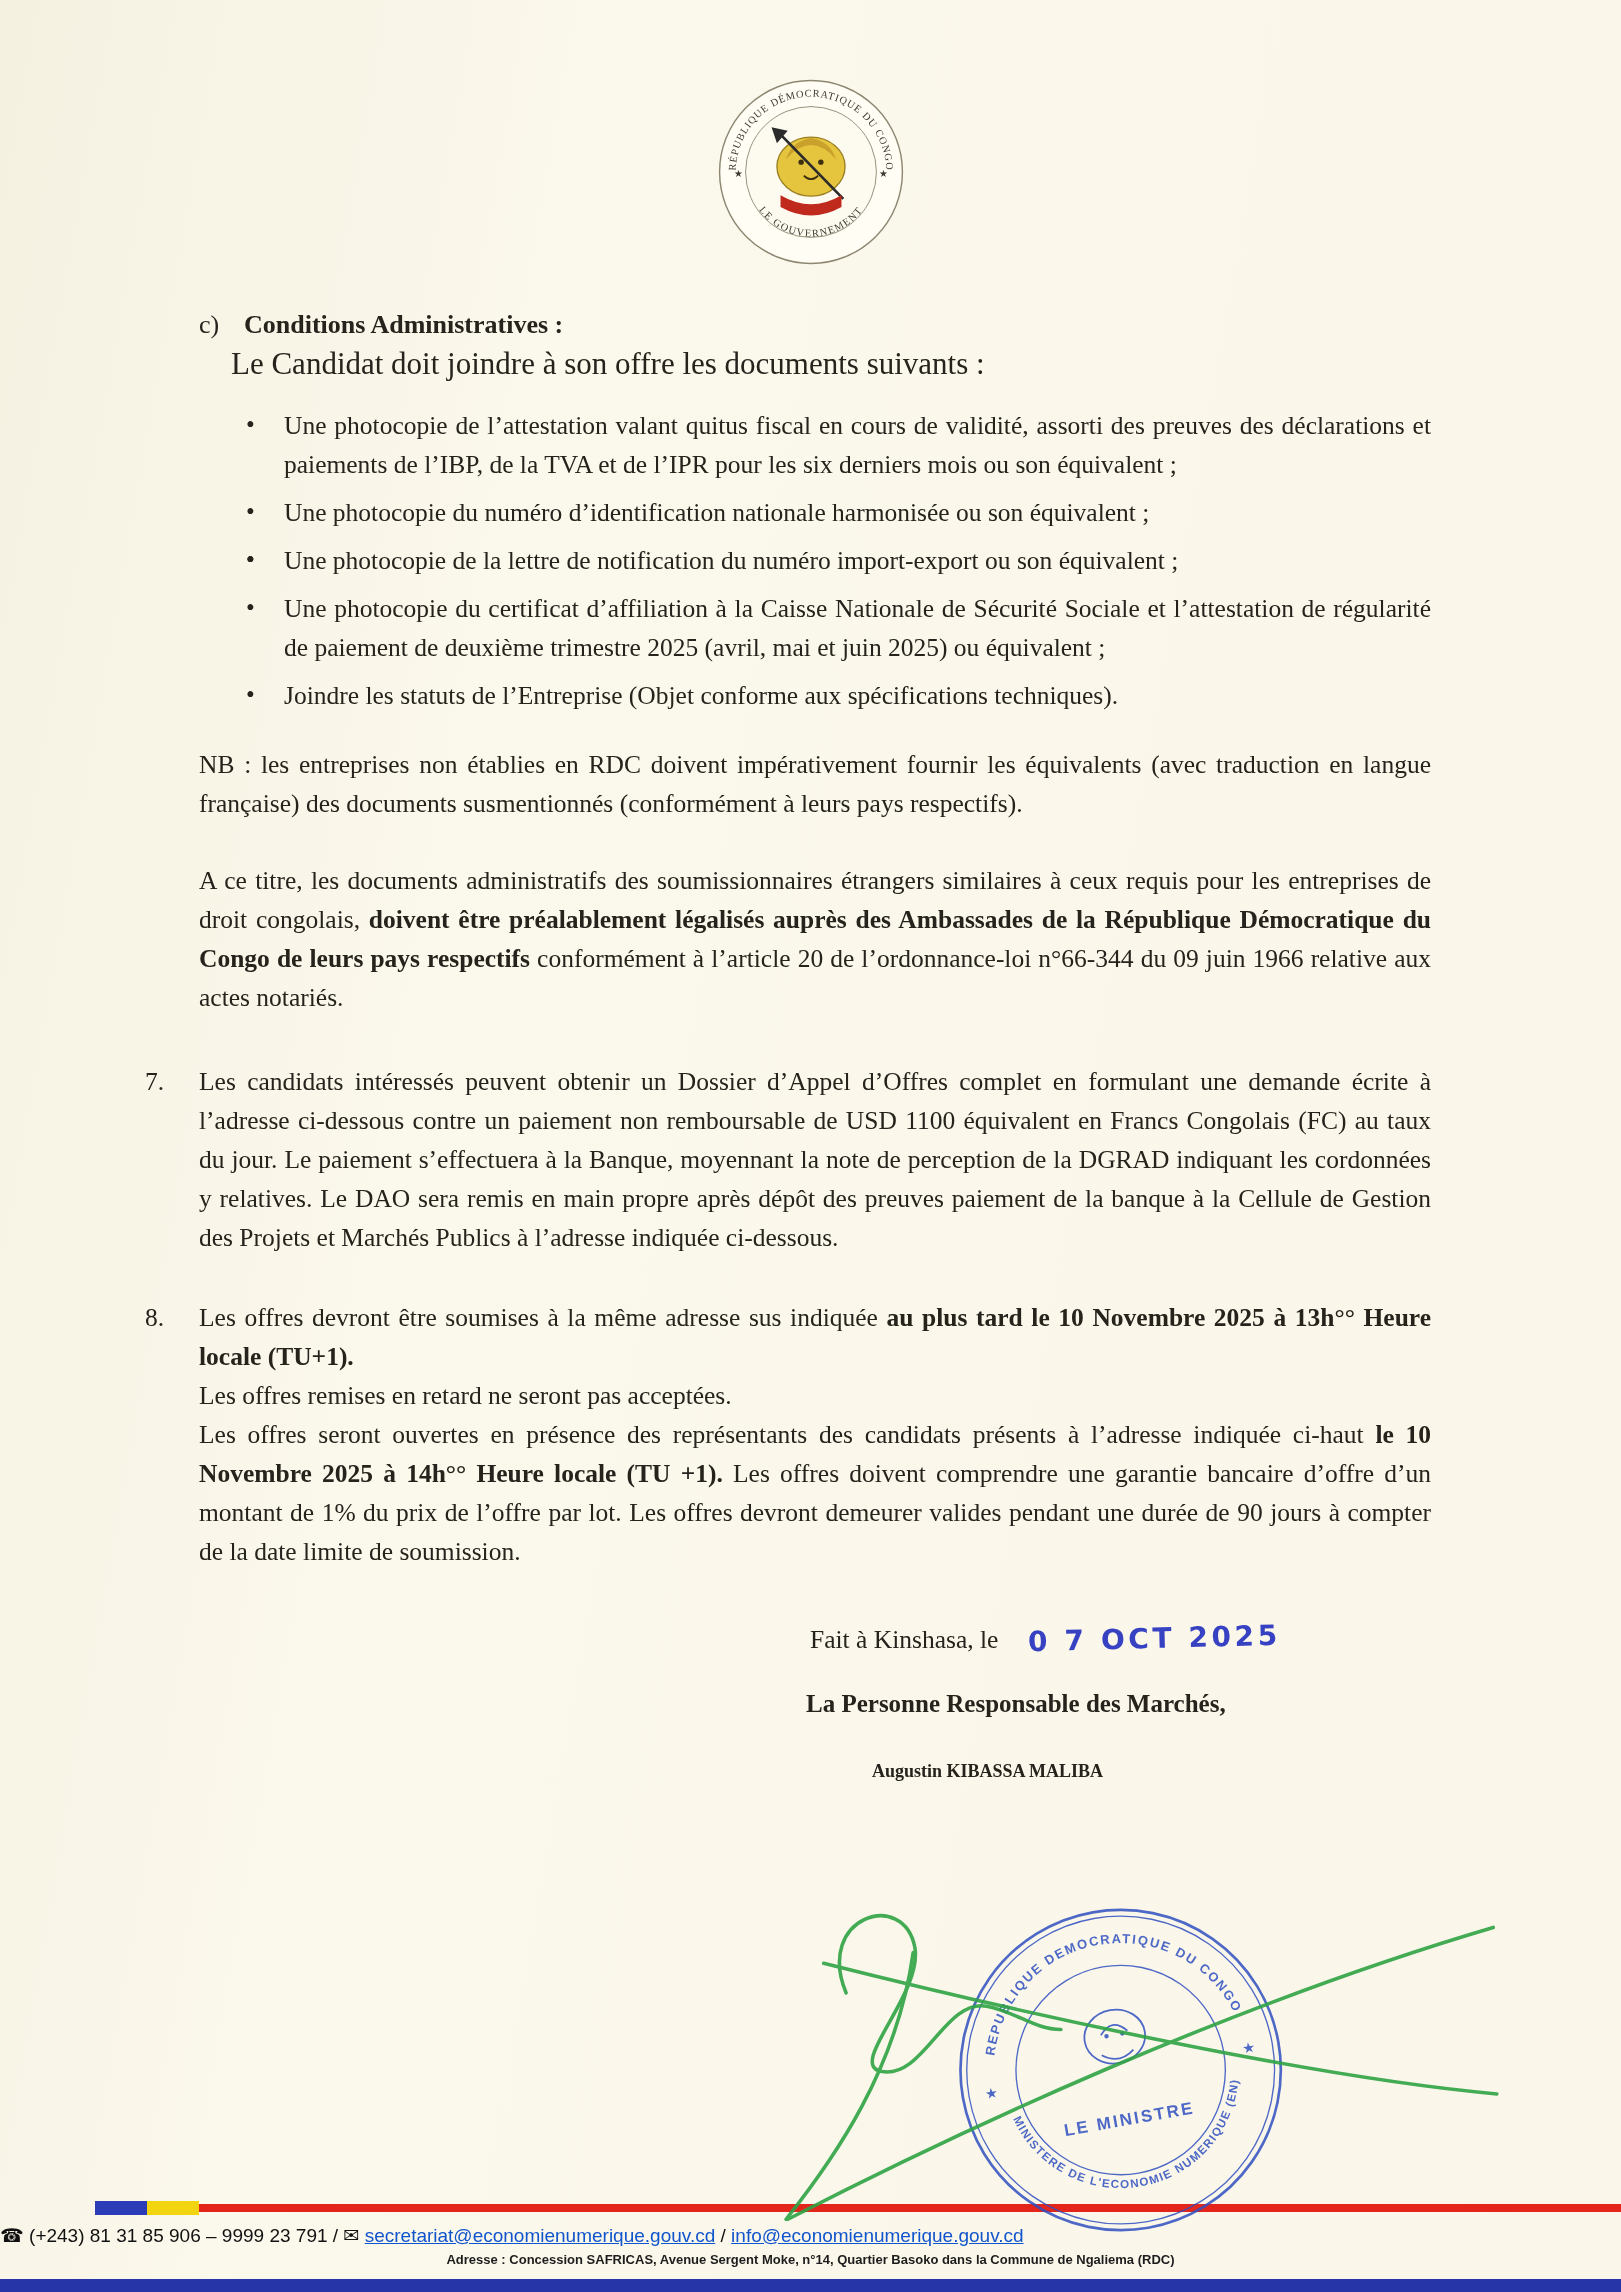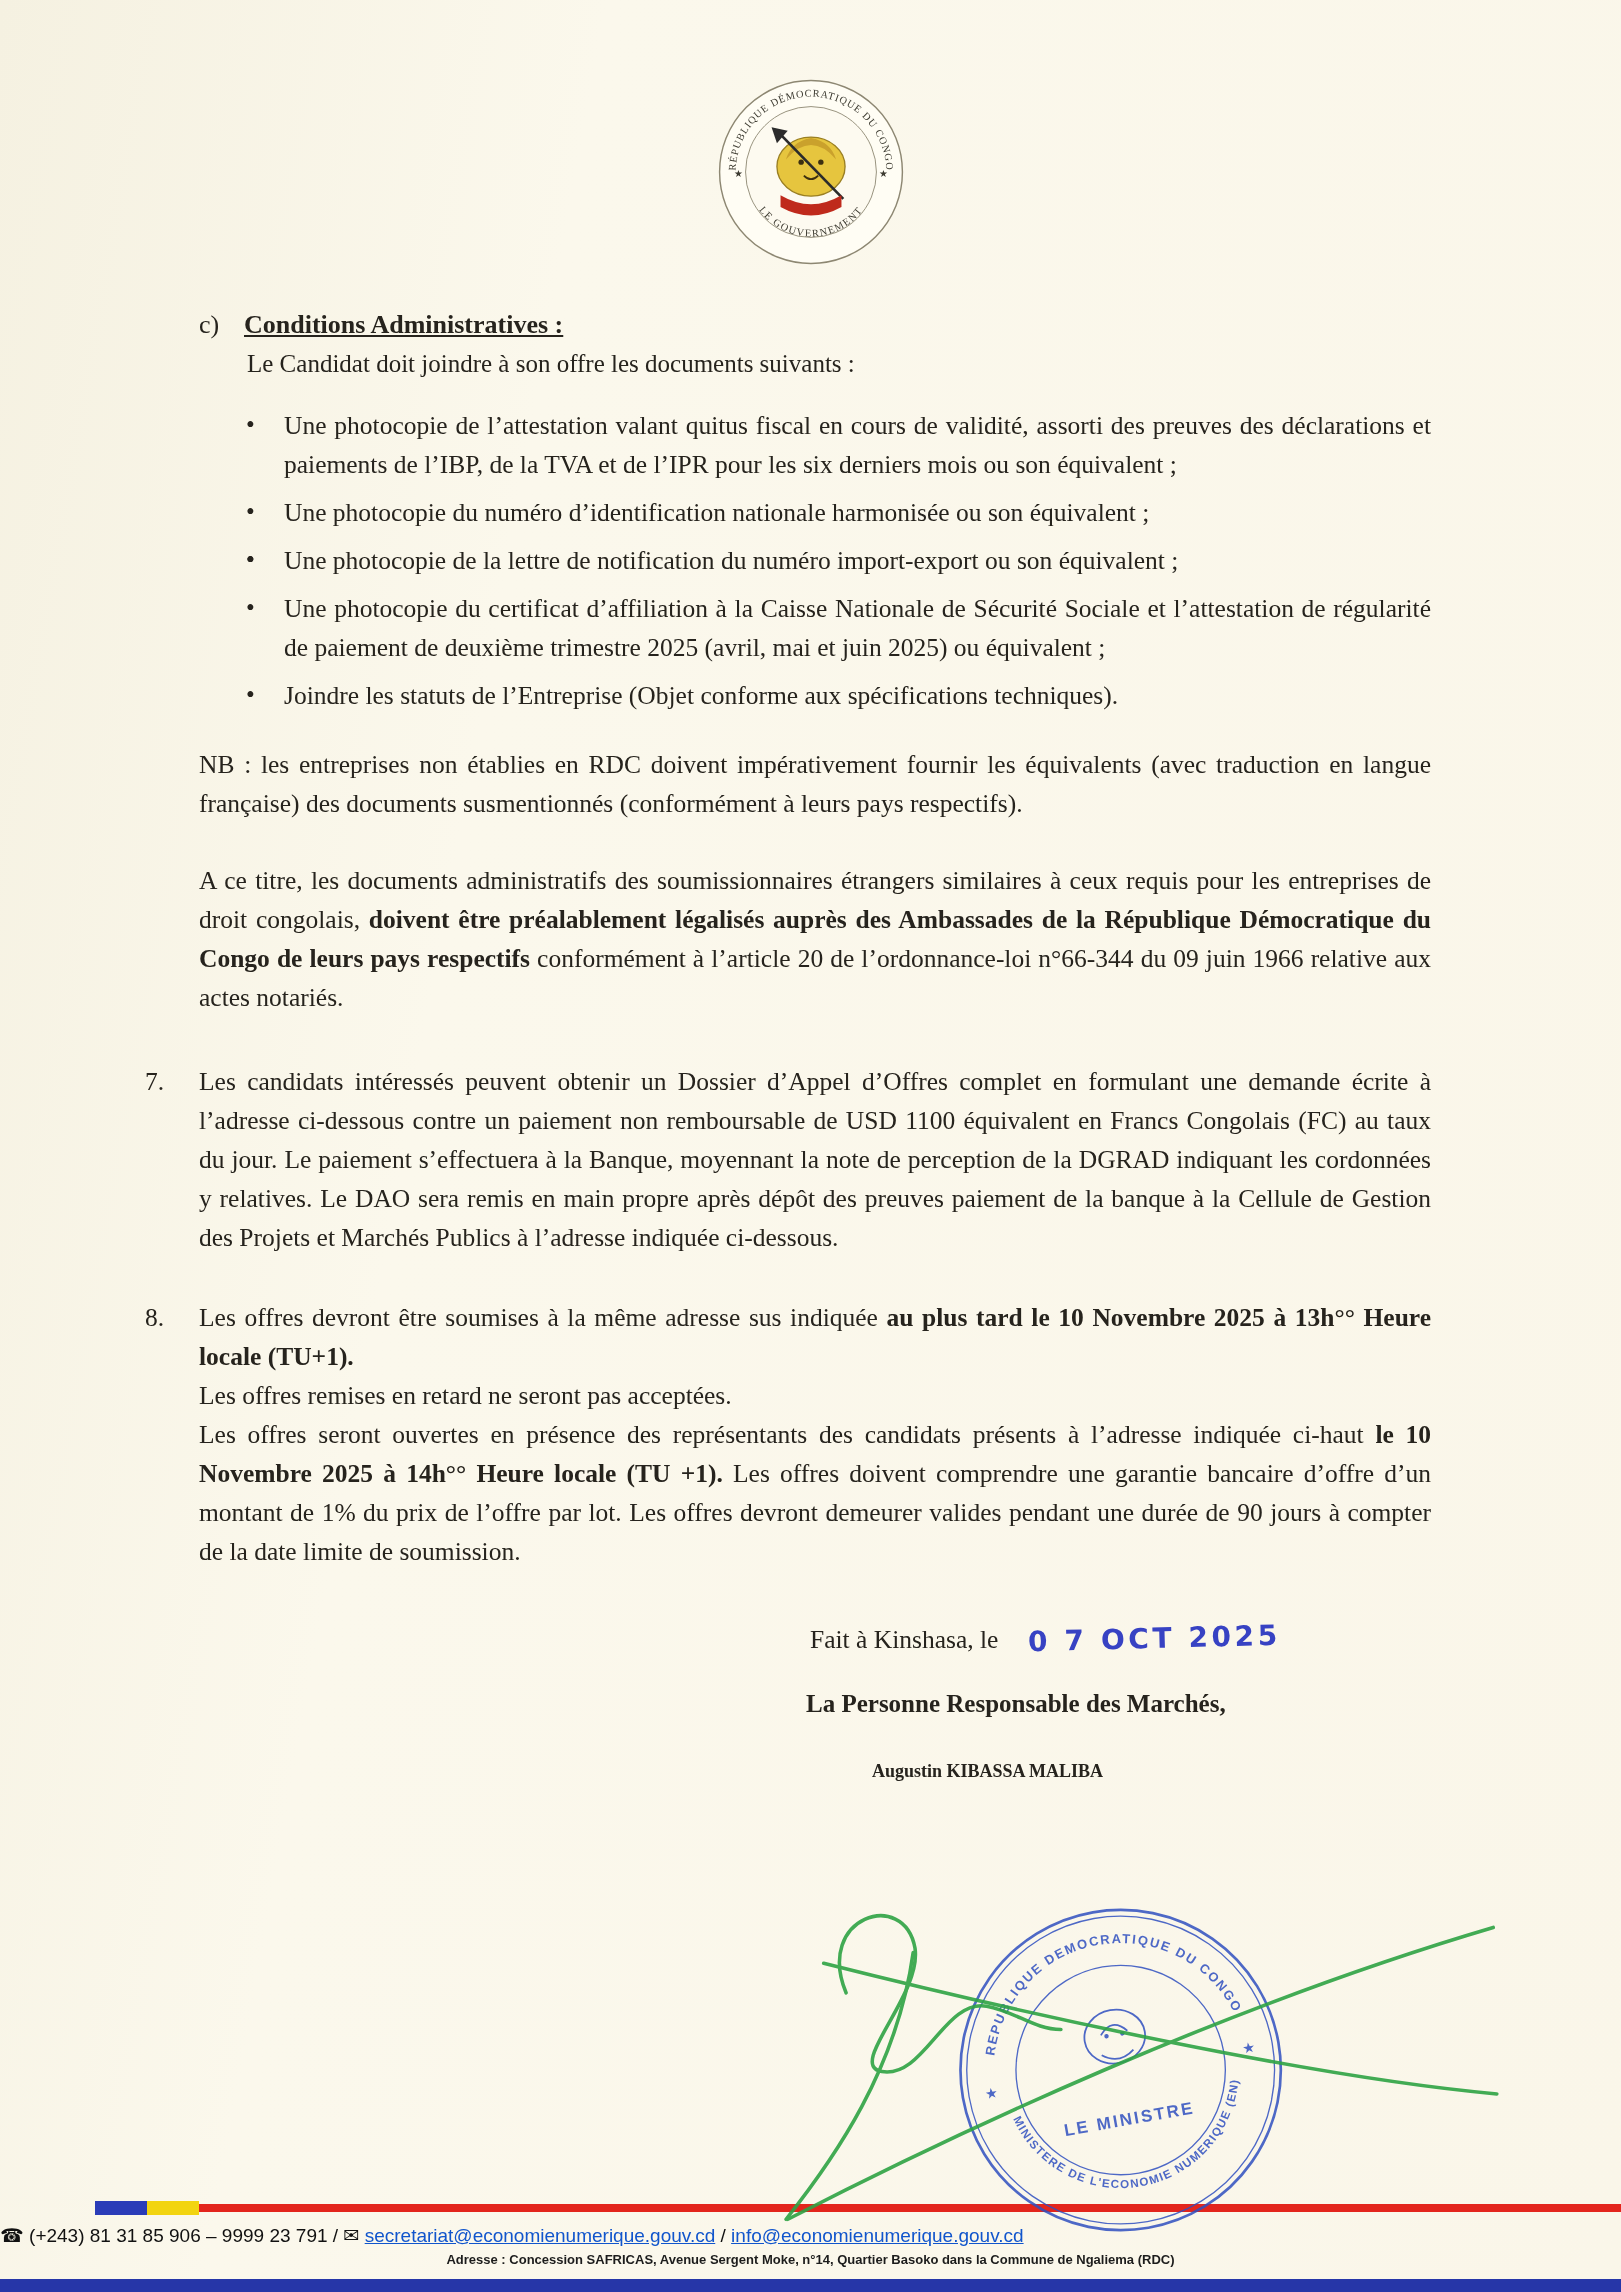--- a/index.html
+++ b/index.html
@@ -7,22 +7,22 @@
   .page {
     position:relative; width:1621px; height:2293px; margin:0 auto;
     background:linear-gradient(100deg,#f5f1e1 0%,#fbf8ec 30%,#faf6e9 100%);
     font-family:"Liberation Serif","DejaVu Serif",serif;
     color:#26231d; overflow:hidden;
   }
   .logo { width:190px; height:190px; margin:77px auto 0; }
   .content { padding:38px 190px 0 199px; }
   .heading { font-size:26px; line-height:39px; }
   .c-label { display:inline-block; width:45px; }
-  .c-title { font-weight:bold;text-decoration:underline; }
-  .intro { margin-left:48px; font-size:25px; line-height:39px; }
+  .c-title { font-weight:bold; }
+  .intro { margin-left:32px; font-size:31px; line-height:39px; }
   .bullets { list-style:none; margin-top:23px; }
   .bullet { position:relative; padding-left:85px; font-size:25.5px; line-height:39px; text-align:justify; margin-bottom:9px; }
   .dot { position:absolute; left:47px; top:-0.9px; font-size:25px; }
   .para { font-size:25.5px; line-height:39px; text-align:justify; }
   .nb { margin-top:30px; }
   .titre { margin-top:38px; }
   .b { font-weight:bold; }
   .numbered { display:flex; margin-left:-54px; }
   .num { flex:none; width:54px; font-size:25.5px; line-height:39px; }
   .num-body { flex:1; min-width:0; }

